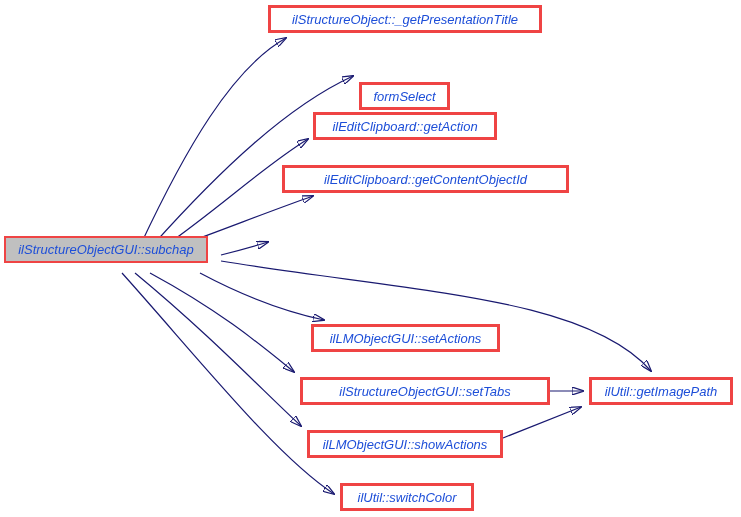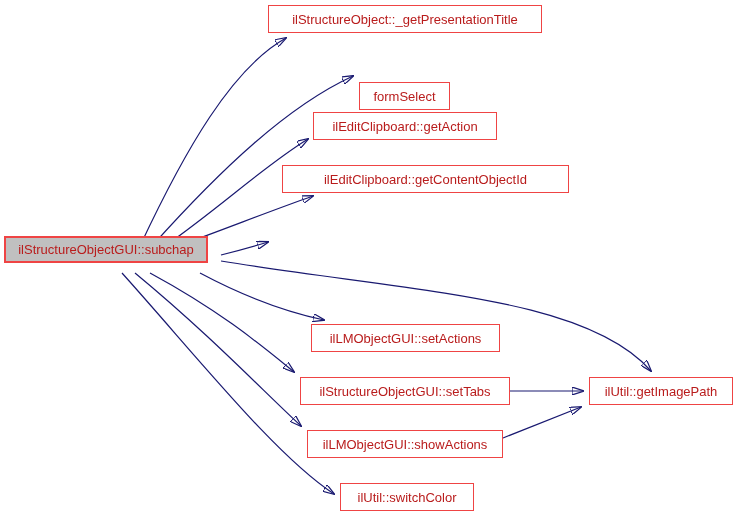--- a/index.html
+++ b/index.html
@@ -28,25 +28,26 @@
     stroke-width: 1.2;
     fill: none;
   }
   .node {
     position: absolute;
     box-sizing: border-box;
     display: flex;
     align-items: center;
     justify-content: center;
     background: #ffffff;
-    border: 1px solid #ef4444;
-    color: #b91c1c;
+    border: 3px solid #ef4444;
+    color: #1d4ed8;
     font-size: 13px;
     white-space: nowrap;
     cursor: pointer;
+    font-style: italic;
   }
   .node.highlight {
     background: #c0c0c0;
     border-width: 2px;
     cursor: default;
   }
 </style>
 </head>
 <body>
 
@@ -78,21 +79,21 @@
 
   <div class="node" style="left:359px; top:60px;  width:91px;  height:28px;margin-top:22px;">formSelect</div>
 
   <div class="node" style="left:313px; top:112px; width:184px; height:28px;">ilEditClipboard::getAction</div>
 
   <div class="node" style="left:282px; top:165px; width:287px; height:28px;">ilEditClipboard::getContentObjectId</div>
 
 
   <div class="node" style="left:311px; top:324px; width:189px; height:28px;">ilLMObjectGUI::setActions</div>
 
-  <div class="node" style="left:300px; top:377px; width:210px; height:28px;">ilStructureObjectGUI::setTabs</div>
+  <div class="node" style="left:300px; top:377px; width:250px; height:28px;">ilStructureObjectGUI::setTabs</div>
 
   <div class="node" style="left:307px; top:430px; width:196px; height:28px;">ilLMObjectGUI::showActions</div>
 
   <div class="node" style="left:340px; top:483px; width:134px; height:28px;">ilUtil::switchColor</div>
 
   <div class="node" style="left:589px; top:377px; width:144px; height:28px;">ilUtil::getImagePath</div>
 
 </div>
 
 </body></html>

